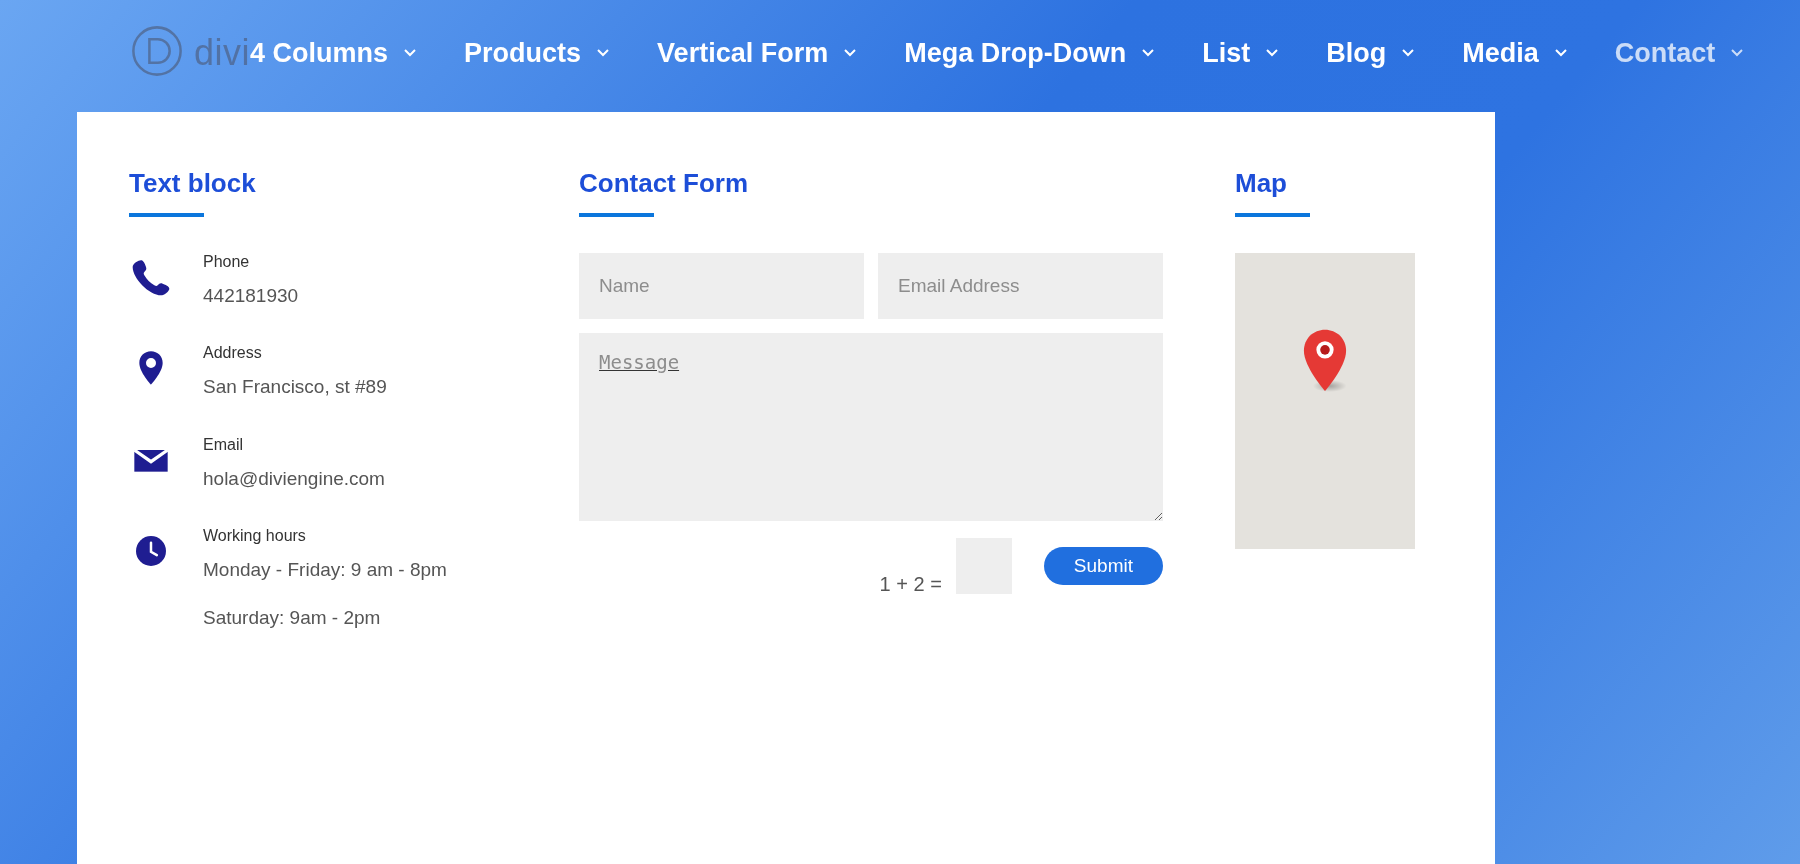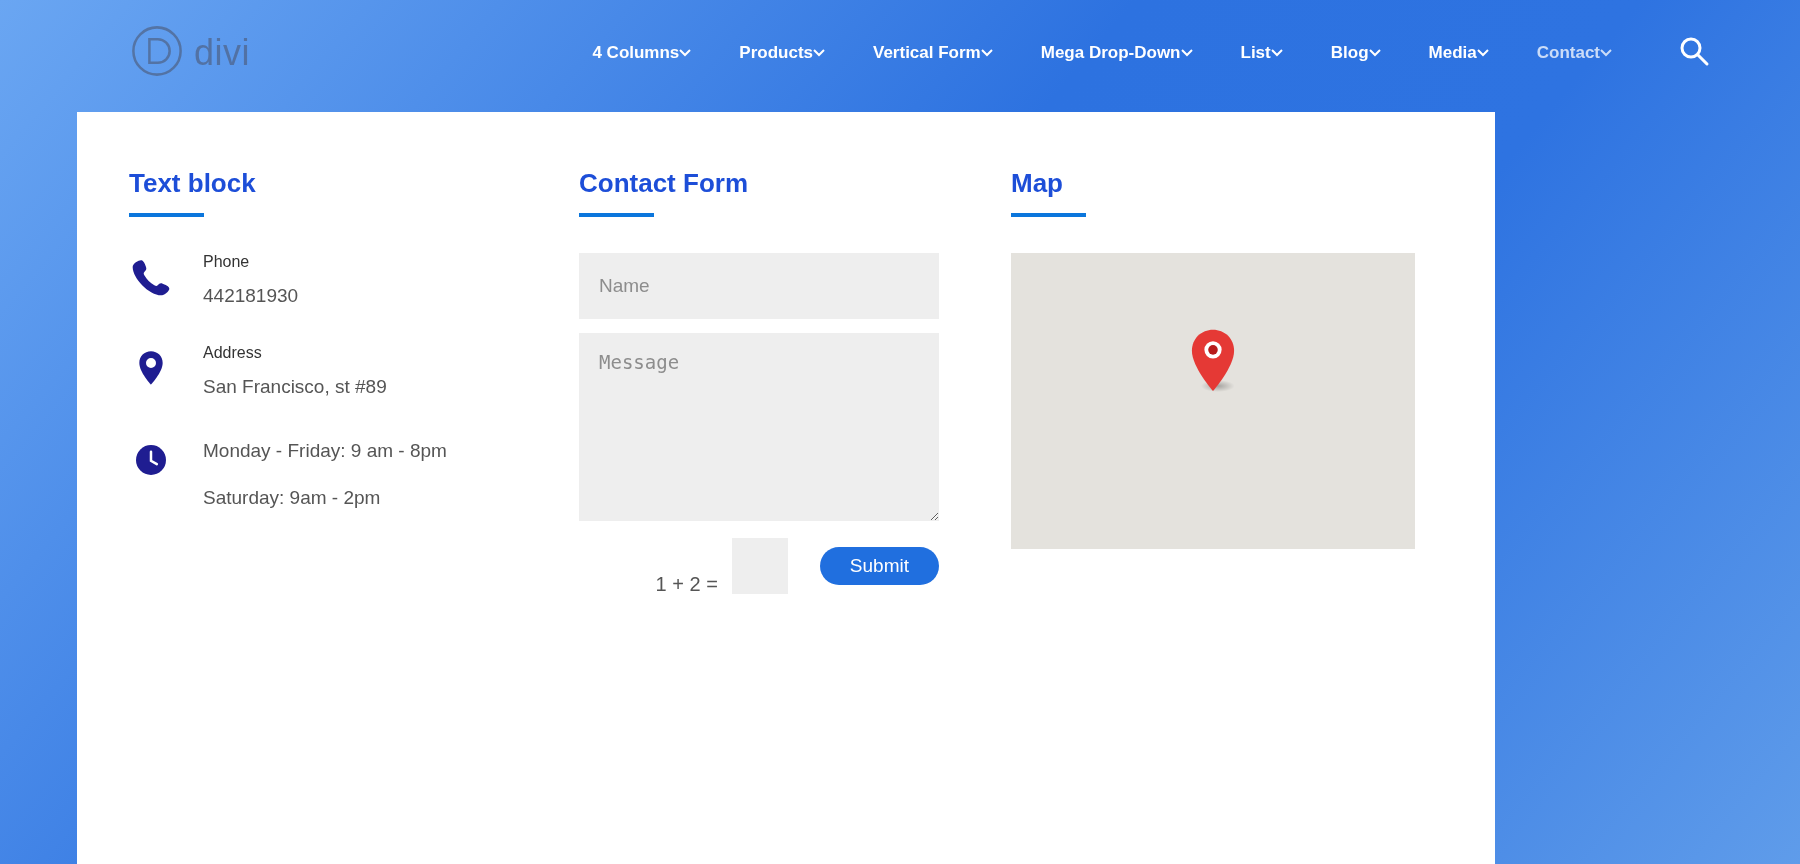--- a/index.html
+++ b/index.html
@@ -40,23 +40,23 @@
   }
   nav {
     margin-left: auto;
     display: flex;
     align-items: center;
     gap: 48px;
   }
   .nav-item {
     display: flex;
     align-items: center;
-    gap: 0;
+    gap: 16px;
     color: #ffffff;
-    font-size: 17px;
+    font-size: 27px;
     font-weight: 600;
     cursor: pointer;
     white-space: nowrap;
   }
   .nav-item.active { color: rgba(255,255,255,.75); }
   .chev {
     width: 12px; height: 12px;
     display:inline-block;
   }
   .chev svg { display:block; }
@@ -125,20 +125,21 @@
     height: 66px;
     padding: 8px 20px;
     font-size: 19px;
     color:#333;
   }
   .input::placeholder { color:#8d8d8d; }
   textarea.input {
     height: 188px;
     padding: 18px 20px;
     resize: both;
+    text-decoration: underline;
   }
   .captcha-row {
     display:flex; align-items:center; justify-content:flex-end;
     gap: 14px; margin-top: 10px;
   }
   .captcha-q {
     font-size: 20px; color:#555;margin-top:38px;
   }
   .captcha-ans {
     width: 56px; height: 56px;
@@ -296,41 +297,55 @@
             <svg viewBox="0 0 48 48">
                 <path fill="#1f1d91" d="M24 4c8 0 14 6 14 14 0 11-14 26-14 26S10 29 10 18C10 10 16 4 24 4zm0 8a6 6 0 100 12 6 6 0 000-12z"></path>
               </svg>
           </div>
           <div>
             <h4>Address</h4>
             <p>San Francisco, st #89</p>
           </div>
         </div>
 
+        <div class="blurb">
+          <div class="icon">
+            <svg viewBox="0 0 48 48">
+              <rect x="4" y="12" width="40" height="26" fill="#1f1d91"></rect>
+              <path d="M4 12l20 14L44 12" fill="none" stroke="#fff" stroke-width="4"></path>
+            </svg>
+          </div>
+          <div>
+            <h4>Email</h4>
+            <p>hola@diviengine.com</p>
+          </div>
+        </div>
 
         <div class="blurb">
           <div class="icon">
             <svg viewBox="0 0 48 48">
               <circle cx="24" cy="24" r="18" fill="#1f1d91"></circle>
               <path d="M24 14v11l7 4" fill="none" stroke="#fff" stroke-width="3" stroke-linecap="round"></path>
             </svg>
           </div>
           <div>
+            <h4>Working hours</h4>
             <p>Monday - Friday: 9 am - 8pm</p>
             <p style="margin-top:18px">Saturday: 9am - 2pm</p>
           </div>
         </div>
       </div>
 
       <div class="col col2">
         <h2 class="section-title">Contact Form</h2>
         <div class="underline"></div>
 
         <div class="form-row">
           <input class="input" placeholder="Name" style="">
+          <input class="input" placeholder="Email Address" style="">
         </div>
         <div class="form-row">
           <textarea class="input" placeholder="Message" style=""></textarea>
         </div>
 
         <div class="captcha-row">
           <span class="captcha-q">1 + 2 =</span>
           <input class="captcha-ans" style="">
           <button class="submit-btn">Submit</button>
         </div>

